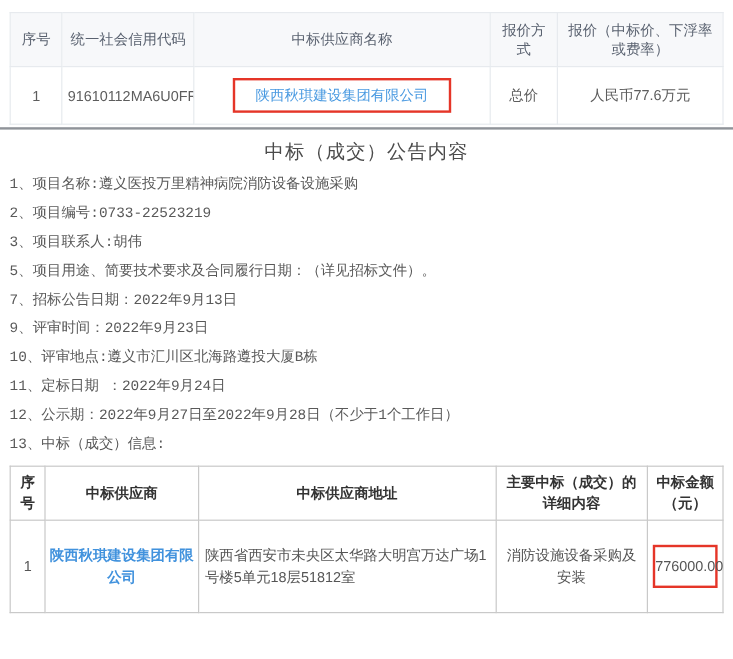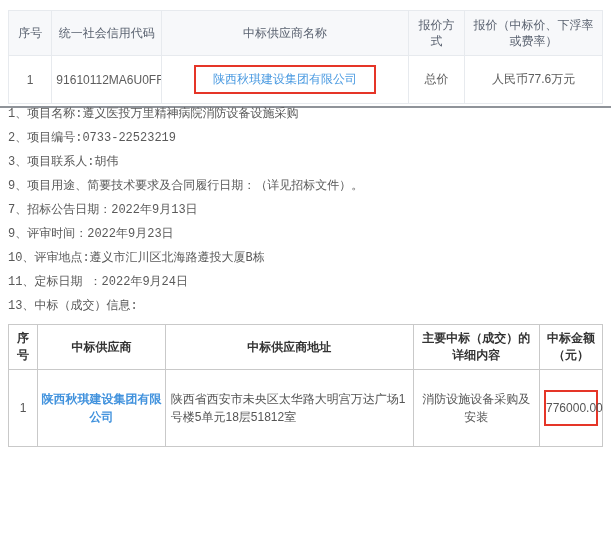--- a/index.html
+++ b/index.html
@@ -86,30 +86,32 @@
         <span class="red-box-name"><a href="#">陕西秋琪建设集团有限公司</a></span>
       </td>
       <td>总价</td>
       <td>人民币77.6万元</td>
     </tr>
   </tbody>
     </table>
 
   <div class="divider"></div>
 
+  <h2 class="doc-title">中标（成交）公告内容</h2>
 
   <div class="items">
     <p>1、项目名称:遵义医投万里精神病院消防设备设施采购</p>
     <p>2、项目编号:0733-22523219</p>
     <p>3、项目联系人:胡伟</p>
-    <p>9、项目用途、简要技术要求及合同履行日期：（详见招标文件）。</p>
+    <p>5、项目用途、简要技术要求及合同履行日期：（详见招标文件）。</p>
     <p>7、招标公告日期：2022年9月13日</p>
     <p>9、评审时间：2022年9月23日</p>
     <p>10、评审地点:遵义市汇川区北海路遵投大厦B栋</p>
     <p>11、定标日期 ：2022年9月24日</p>
+    <p>12、公示期：2022年9月27日至2022年9月28日（不少于1个工作日）</p>
     <p>13、中标（成交）信息:</p>
   </div>
 
   <table class="t2">
     <colgroup>
       <col style="width:4.9%">
         <col style="width:21.5%">
         <col style="width:41.7%">
       <col style="width:21.3%">
         <col style="width:10.6%">

